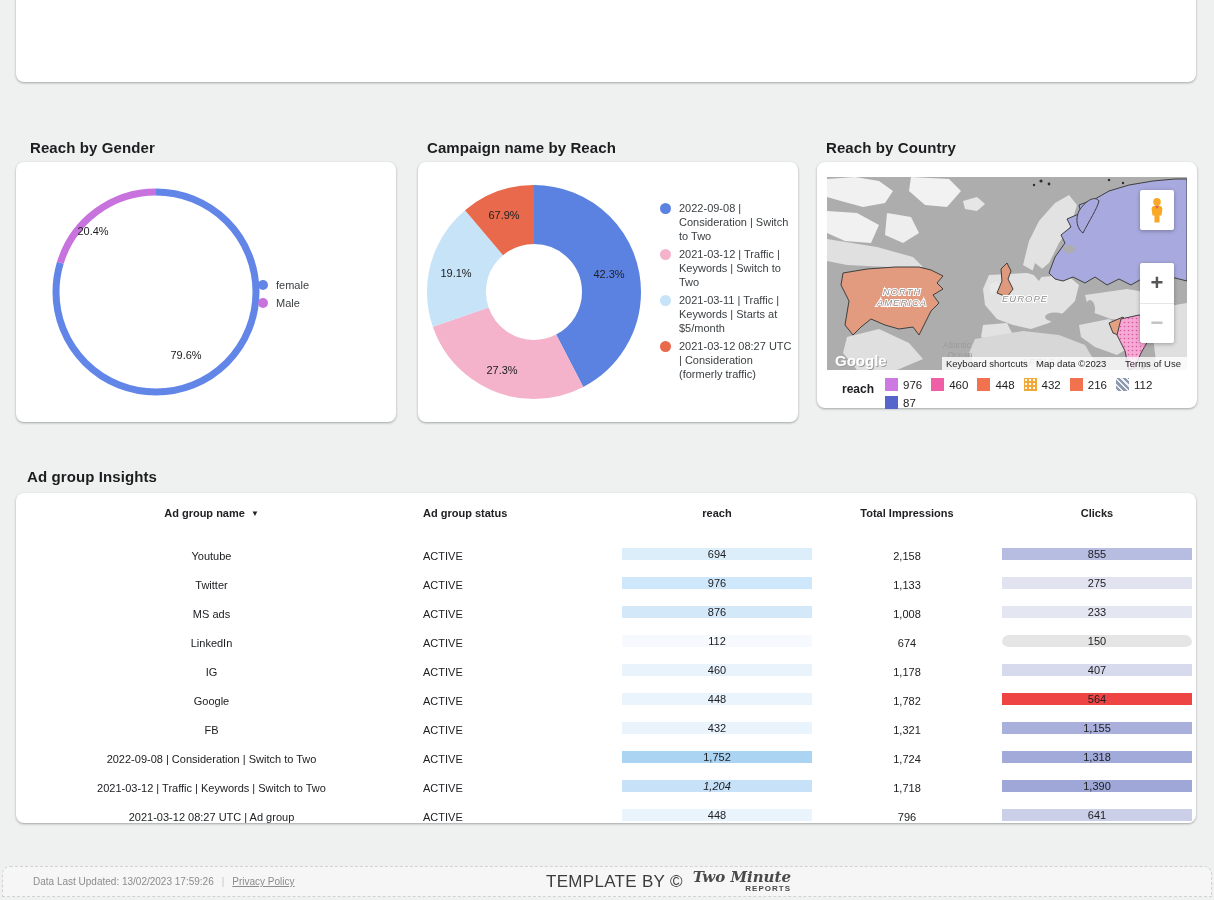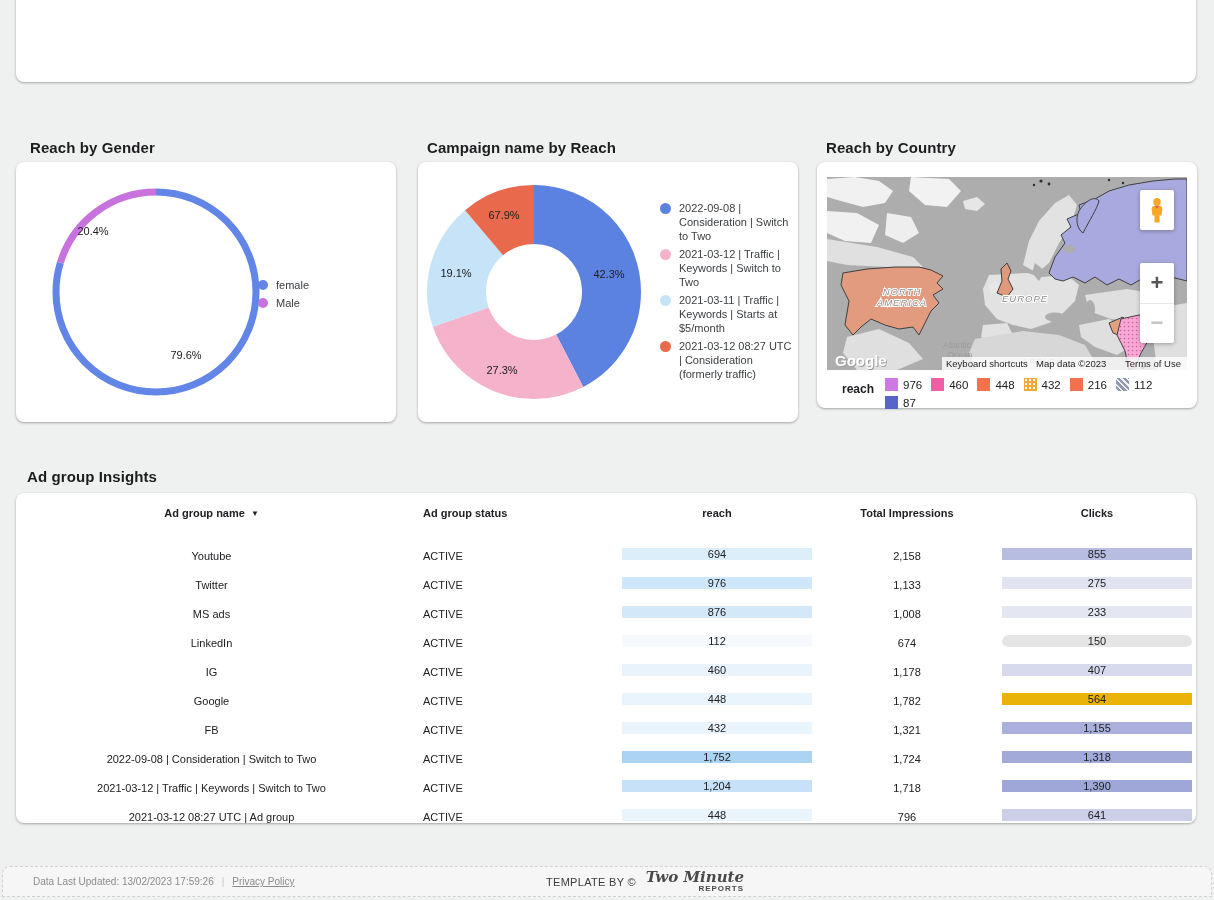--- a/index.html
+++ b/index.html
@@ -65,21 +65,21 @@
   .sort-arrow { font-size:8px; margin-left:6px; color:#202124; }
 
   
   .footer { position:absolute; left:2px; right:2px; top:866px; height:31px;
             background:#f6f6f6; border:1px dashed #d2d2d2; border-radius:8px 8px 0 0;
             display:flex; align-items:center; }
   .footer-left { position:absolute; left:30px; display:flex; align-items:center; font-size:10px; color:#8c8c8c; }
   .footer-sep { margin:0 8px; color:#c6c6c6; }
   .footer a { color:#8c8c8c; text-decoration:underline; cursor:pointer; }
   .footer-center { position:absolute; left:543px; display:flex; align-items:center; }
-  .template-by { font-size:11px; color:#3c3c3c; letter-spacing:.3px; }
+  .template-by { font-size:17px; color:#3c3c3c; letter-spacing:.3px; }
   .logo { margin-left:10px; display:flex; flex-direction:column; align-items:flex-end; color:#4a4a4a; }
   .logo-script { font-family:"DejaVu Serif", serif; font-style:italic; font-weight:bold; font-size:15px; line-height:13px; }
   .logo-caps { font-size:8px; font-weight:bold; letter-spacing:1px; line-height:9px; }
 </style>
 </head>
 <body>
 
 <div class="card top-card"></div>
 
 <div class="chart-title" style="left:30px; top:139px;">Reach by Gender</div>
@@ -296,40 +296,40 @@
     <div class="cell col-status">ACTIVE</div>
     <div class="cell col-reach heat" style="background-color: rgb(233, 243, 252);">460</div>
     <div class="cell col-impr">1,178</div>
     <div class="cell col-clicks heat" style="background-color: rgb(215, 218, 237);">407</div>
   </div>
   <div class="trow">
     <div class="cell col-name">Google</div>
     <div class="cell col-status">ACTIVE</div>
     <div class="cell col-reach heat" style="background-color: rgb(234, 244, 253);">448</div>
     <div class="cell col-impr">1,782</div>
-    <div class="cell col-clicks heat" style="background-color: #eab308;">564</div>
+    <div class="cell col-clicks heat" style="background-color: #ef4444;">564</div>
   </div>
   <div class="trow">
     <div class="cell col-name">FB</div>
     <div class="cell col-status">ACTIVE</div>
     <div class="cell col-reach heat" style="background-color: rgb(234, 244, 253);">432</div>
     <div class="cell col-impr">1,321</div>
     <div class="cell col-clicks heat" style="background-color: rgb(169, 176, 220);">1,155</div>
   </div>
   <div class="trow">
     <div class="cell col-name">2022-09-08 | Consideration | Switch to Two</div>
     <div class="cell col-status">ACTIVE</div>
     <div class="cell col-reach heat" style="background-color: rgb(171, 211, 242);">1,752</div>
     <div class="cell col-impr">1,724</div>
     <div class="cell col-clicks heat" style="background-color: rgb(162, 170, 217);">1,318</div>
   </div>
   <div class="trow">
     <div class="cell col-name">2021-03-12 | Traffic | Keywords | Switch to Two</div>
     <div class="cell col-status">ACTIVE</div>
-    <div class="cell col-reach heat" style="background-color: rgb(198, 225, 248);">1,204</div>
+    <div class="cell col-reach heat" style="background-color: rgb(198, 225, 248); font-style: italic;">1,204</div>
     <div class="cell col-impr">1,718</div>
     <div class="cell col-clicks heat" style="background-color: rgb(158, 167, 215);">1,390</div>
   </div>
   <div class="trow">
     <div class="cell col-name">2021-03-12 08:27 UTC | Ad group</div>
     <div class="cell col-status">ACTIVE</div>
     <div class="cell col-reach heat" style="background-color: rgb(234, 244, 253);">448</div>
     <div class="cell col-impr">796</div>
     <div class="cell col-clicks heat" style="background-color: rgb(203, 208, 232);">641</div>
   </div>

